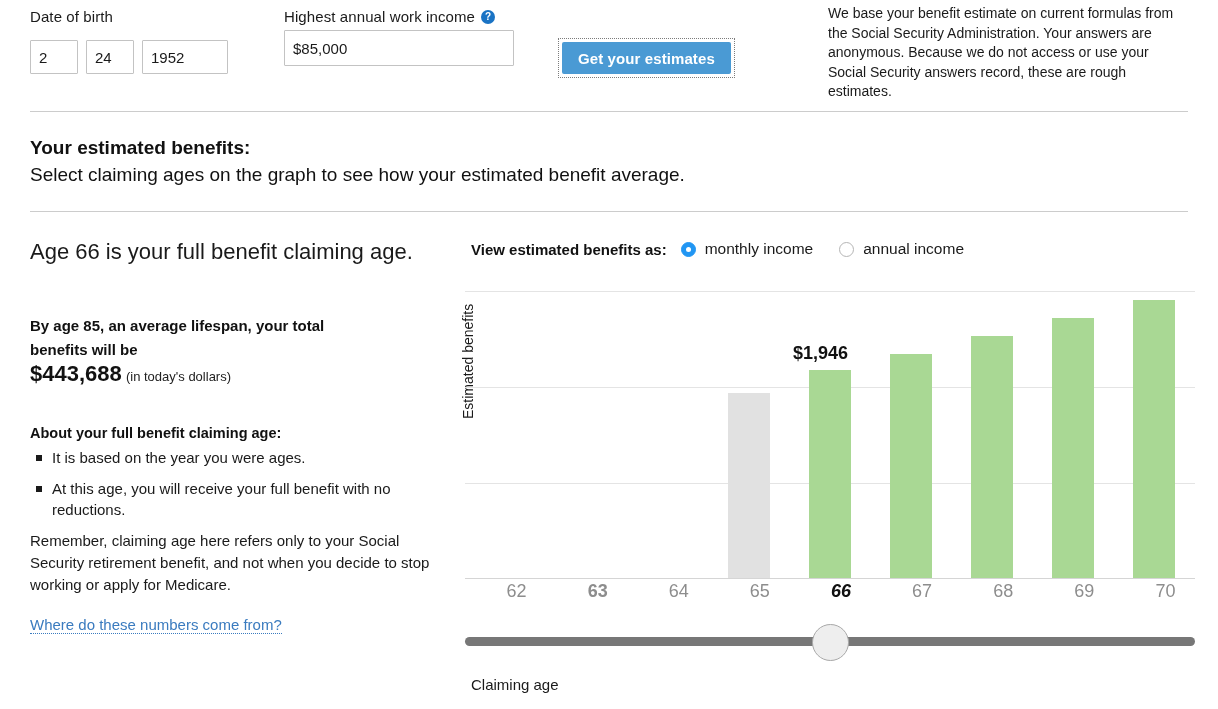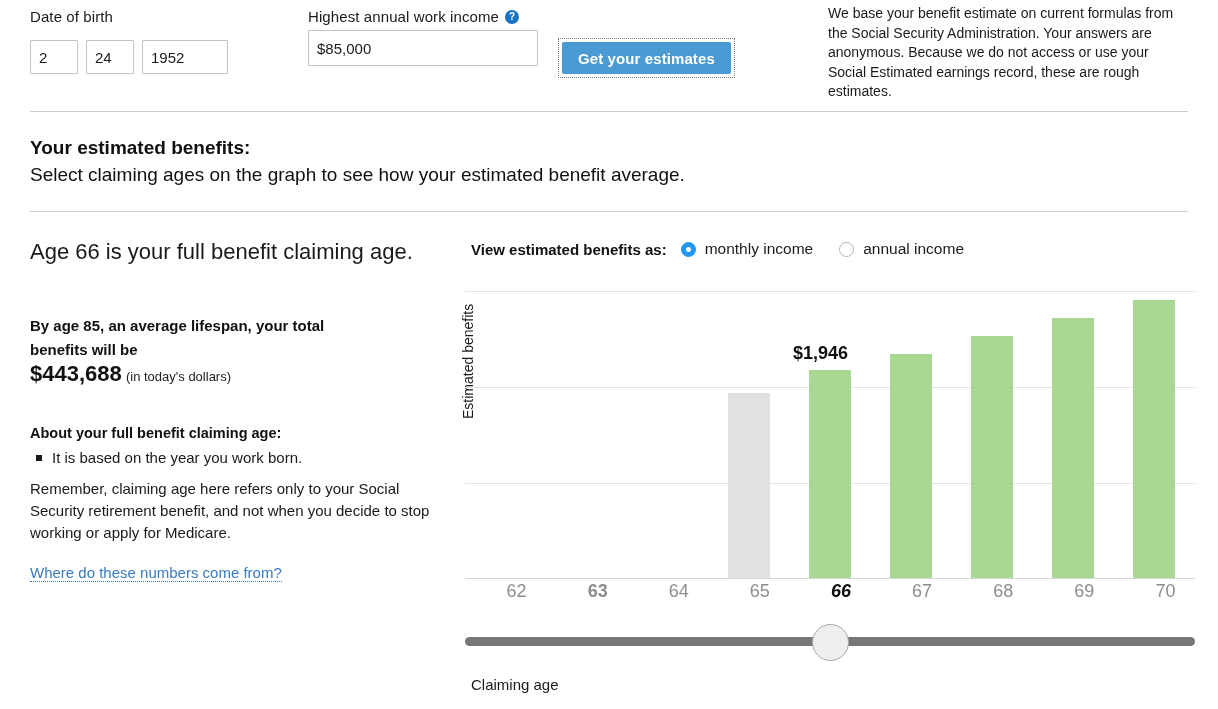--- a/index.html
+++ b/index.html
@@ -25,21 +25,21 @@
   .dob-inputs { margin-top: 14px; display: flex; gap: 8px; }
   .txtbox {
     height: 34px; border: 1px solid #c3c3c3; background: #fff;
     font-family: "Liberation Sans", sans-serif; font-size: 15px; color: #1a1a1a;
     padding: 0 8px; border-radius: 1px; outline: none;
   }
   .dob-m { width: 48px; }
   .dob-d { width: 48px; }
   .dob-y { width: 86px; }
 
-  .income-group { left: 308px; top: 8px; }
+  .income-group { left: 284px; top: 8px; }
   .income-label-row { display: flex; align-items: center; gap: 6px; }
   .help-icon {
     width: 14px; height: 14px; border-radius: 50%;
     background: #1a73c4; color: #fff; font-size: 10px; font-weight: bold;
     display: inline-flex; align-items: center; justify-content: center;
     line-height: 1; cursor: pointer; font-family: "Liberation Sans", sans-serif;
   }
   .income-input { width: 230px; margin-top: 4px; height: 36px; }
 
   .btn-wrap { position: absolute; left: 558px; top: 38px; padding: 3px; border: 1px dotted #7c7c7c; }
@@ -170,21 +170,21 @@
         <span class="field-label">Highest annual work income</span>
         <span class="help-icon">?</span>
       </div>
       <input class="txtbox income-input" type="text" value="$85,000" style="">
     </div>
 
     <div class="btn-wrap">
       <button class="btn-primary">Get your estimates</button>
     </div>
 
-    <div class="disclaimer">We base your benefit estimate on current formulas from the Social Security Administration. Your answers are anonymous. Because we do not access or use your Social Estimated earnings record, these are rough estimates.</div>
+    <div class="disclaimer">We base your benefit estimate on current formulas from the Social Security Administration. Your answers are anonymous. Because we do not access or use your Social Security answers record, these are rough estimates.</div>
   </div>
 
   <div class="divider divider-1"></div>
 
   <div class="section-head">
     <div class="h1">Your estimated benefits:</div>
     <div class="h2">Select claiming ages on the graph to see how your estimated benefit average.</div>
   </div>
 
   <div class="divider divider-2"></div>
@@ -197,21 +197,22 @@
       <div class="lc-total-line">benefits will be</div>
       <div class="lc-total-line">
         <span class="lc-amount">$443,688</span>
         <span class="lc-amount-note">(in today's dollars)</span>
       </div>
     </div>
 
     <div class="lc-about">
       <div class="lc-about-h">About your full benefit claiming age:</div>
       <ul class="lc-list">
-        <li>It is based on the year you work born.</li>
+        <li>It is based on the year you were ages.</li>
+        <li>At this age, you will receive your full benefit with no reductions.</li>
       </ul>
       <div class="lc-remember">Remember, claiming age here refers only to your Social Security retirement benefit, and not when you decide to stop working or apply for Medicare.</div>
       <a class="lc-link" href="#">Where do these numbers come from?</a>
     </div>
   </div>
 
   <div class="chartzone">
 
     <div class="view-as-row">
       <span class="view-as-label">View estimated benefits as:</span>

